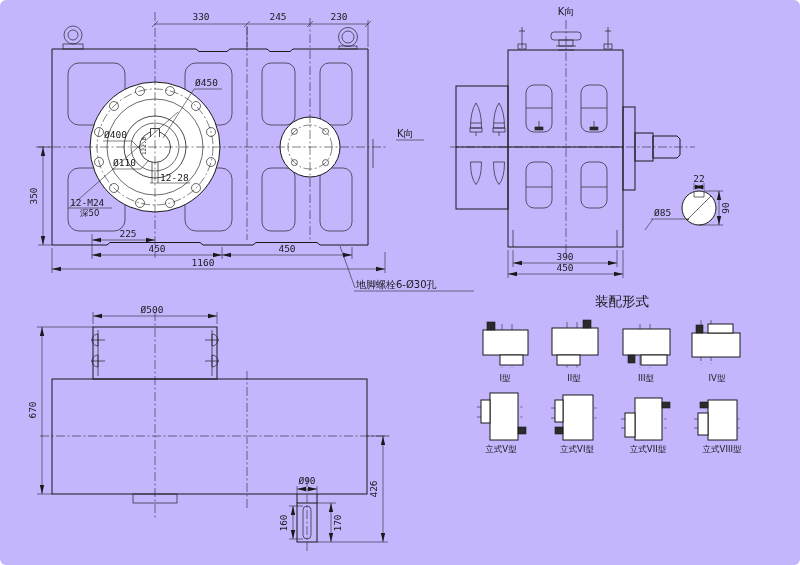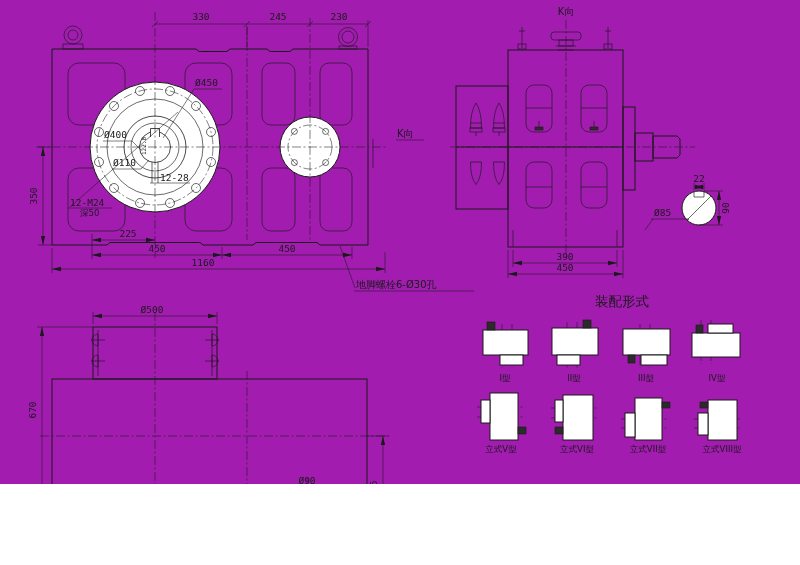--- a/index.html
+++ b/index.html
@@ -1,16 +1,16 @@
 <!DOCTYPE html>
 <html><head>
 <meta charset="utf-8">
 <style>
   html,body{margin:0;padding:0;background:#ffffff;}
-  .stage{width:800px;height:484px;background:#a21caf;position:relative;font-family:"DejaVu Sans",sans-serif;}
+  .stage{width:800px;height:565px;background:#c4b5fd;position:relative;font-family:"DejaVu Sans",sans-serif;border-radius:6px;}
   svg{display:block;}
   .ln{fill:none;stroke:#1a1a1a;stroke-width:1;}
   .lnw{fill:#ffffff;stroke:#1a1a1a;stroke-width:1;}
   .thin{fill:none;stroke:#1a1a1a;stroke-width:.65;}
   .thinw{fill:#ffffff;stroke:#1a1a1a;stroke-width:.8;}
   .cl{fill:none;stroke:#1a1a1a;stroke-width:.55;stroke-dasharray:9 2.5 2 2.5;}
   .dim{fill:none;stroke:#1a1a1a;stroke-width:.55;}
   .dk{fill:#2b2b2b;stroke:#1a1a1a;stroke-width:.6;}
   text{fill:#1a1a1a;font-family:"DejaVu Sans Mono","Liberation Mono",monospace;font-size:9.5px;}
   .cjk{font-family:"DejaVu Sans","Liberation Sans",sans-serif;font-size:10px;}

